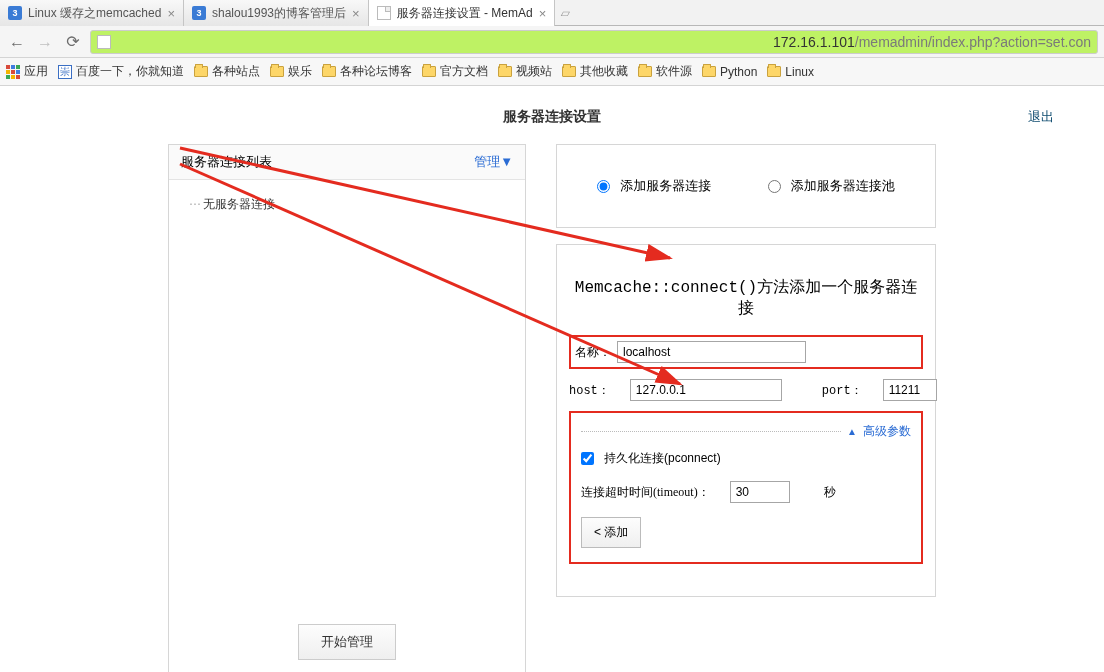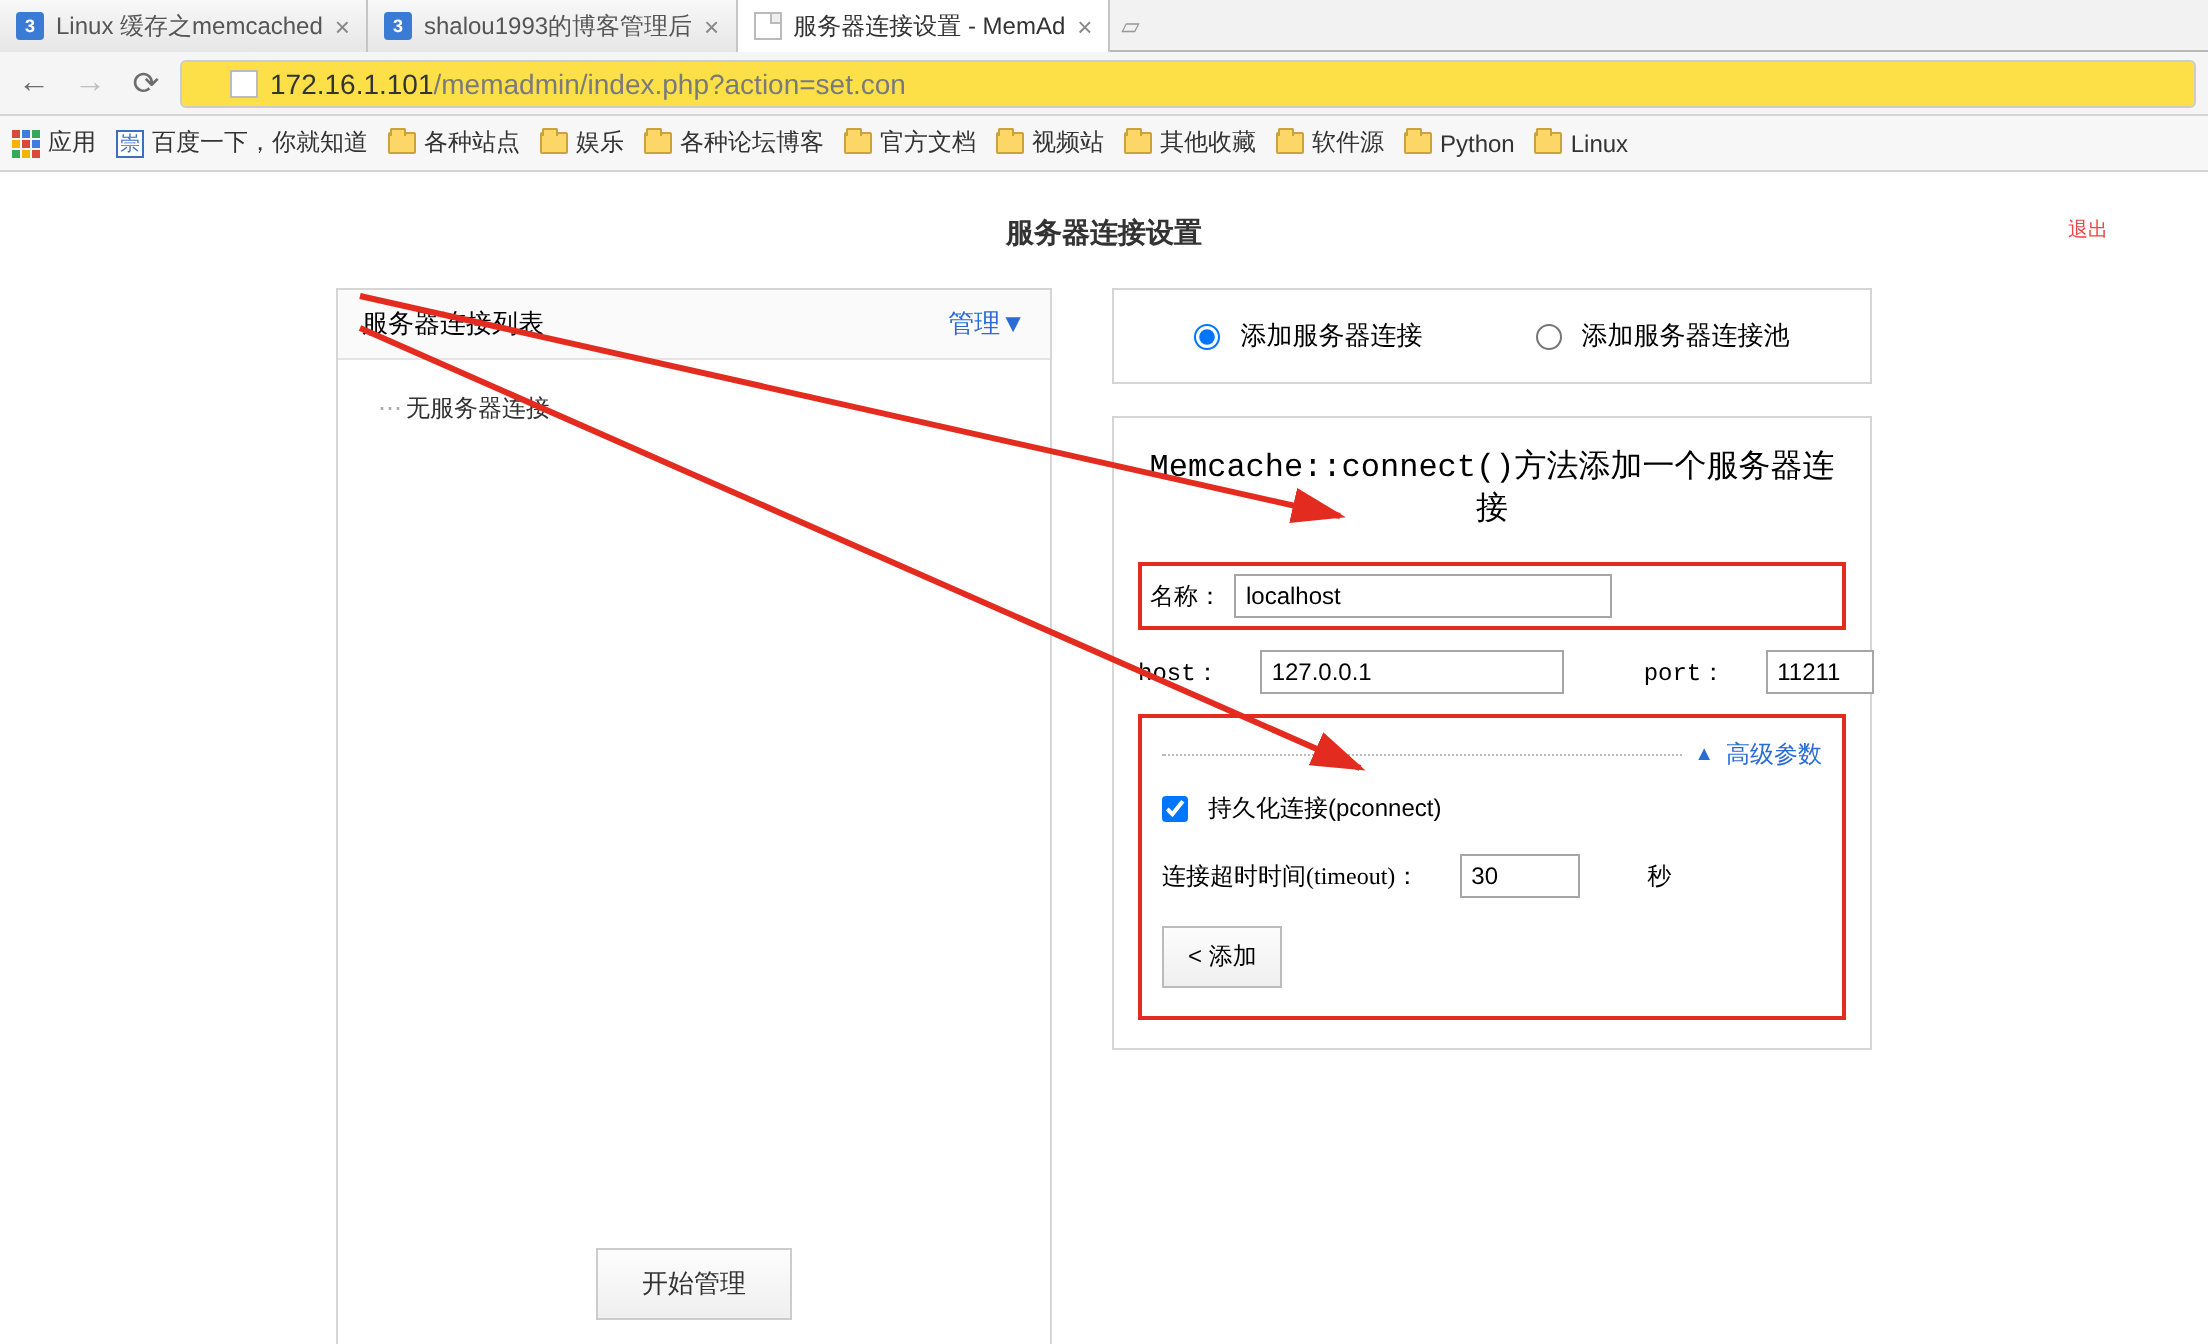--- a/index.html
+++ b/index.html
@@ -10,21 +10,21 @@
 .tab { display: flex; align-items: center; padding: 0 8px; border-right: 1px solid #c5c5c5; background: linear-gradient(#f8f8f8,#e6e6e6); font-size: 12px; color: #555; max-width: 195px; height: 26px; cursor: default; }
 .tab.active { background: #fff; color: #333; }
 .tab .favicon { width: 14px; height: 14px; margin-right: 6px; display: inline-flex; align-items: center; justify-content: center; }
 .tab .title { white-space: nowrap; overflow: hidden; text-overflow: ellipsis; flex: 1; }
 .tab .close { margin-left: 6px; color: #888; font-size: 13px; }
 .newtab { width: 20px; display: flex; align-items: center; justify-content: center; color: #999; }
 
 .addr-bar { display: flex; align-items: center; height: 32px; background: #f5f5f5; border-bottom: 1px solid #d4d4d4; padding: 0 6px; gap: 6px; }
 .nav-btn { width: 22px; height: 22px; display: flex; align-items: center; justify-content: center; color: #6d6d6d; font-size: 16px; border-radius: 3px; }
 .nav-btn.disabled { color: #bfbfbf; }
-.omnibox { flex: 1; height: 24px; border: 1px solid #ccc; border-radius: 3px; background: #fde047; display: flex; align-items: center; padding: 0 24px; gap: 6px; }
+.omnibox { flex: 1; height: 24px; border: 1px solid #ccc; border-radius: 3px; background: #bef264; display: flex; align-items: center; padding: 0 6px; gap: 6px; justify-content: space-between; }
 .omnibox .page-ico { width: 14px; height: 14px; border: 1px solid #bbb; background: #fff; }
 .omnibox .url { color: #333; font-size: 14px; }
 .omnibox .url .path { color: #7a7a7a; }
 
 .bookmark-bar { display: flex; align-items: center; height: 28px; background: #f7f7f7; border-bottom: 1px solid #d4d4d4; padding: 0 6px; gap: 10px; font-size: 12px; color: #333; }
 .bk-item { display: flex; align-items: center; gap: 4px; }
 .folder-ico { width: 14px; height: 11px; background: #fdd668; border: 1px solid #caa23e; border-radius: 1px; position: relative; }
 .folder-ico::before { content:''; position:absolute; top:-3px; left:0; width:6px; height:3px; background:#fdd668; border:1px solid #caa23e; border-bottom:none; border-radius:1px 1px 0 0; }
 .apps-ico { display: grid; grid-template-columns: repeat(3,4px); grid-template-rows: repeat(3,4px); gap:1px; }
 .apps-ico span:nth-child(1){background:#d84a3b;}
@@ -34,33 +34,33 @@
 .apps-ico span:nth-child(5){background:#d84a3b;}
 .apps-ico span:nth-child(6){background:#3f7de0;}
 .apps-ico span:nth-child(7){background:#3aa757;}
 .apps-ico span:nth-child(8){background:#f5b400;}
 .apps-ico span:nth-child(9){background:#d84a3b;}
 .baidu-ico { width:14px; height:14px; border:1px solid #3b6fc4; background:#fff; display:flex; align-items:center; justify-content:center; color:#3b6fc4; font-size:10px; }
 
 
 .page { position: relative; padding-top: 22px; }
 .page-title { text-align: center; font-size: 14px; font-weight: bold; color: #333; }
-.exit-link { position: absolute; right: 50px; top: 22px; color: #ef4444; font-size: 10px; }
+.exit-link { position: absolute; right: 50px; top: 22px; color: #0c4a6e; font-size: 13px; }
 
 .layout { display: flex; gap: 30px; justify-content: center; margin-top: 18px; position: relative; }
 .left-panel { width: 358px; border: 1px solid #d6d6d6; background: #fff; }
 .left-header { display: flex; justify-content: space-between; align-items: center; padding: 8px 12px; border-bottom: 1px solid #e4e4e4; background: #fafafa; font-size: 13px; }
 .left-header .manage { color: #2b6cd4; }
 .left-body { height: 430px; padding: 16px 20px; color: #333; font-size: 12px; }
 .tree-item::before { content:'⋯'; color:#aaa; margin-right:4px; letter-spacing:-2px; }
 .left-footer { padding: 14px; text-align: center; }
 .start-btn { padding: 8px 22px; border: 1px solid #ccc; background: linear-gradient(#fdfdfd,#efefef); font-size: 13px; color: #333; }
 
 .right-col { width: 380px; display: flex; flex-direction: column; gap: 16px; }
-.right-box { border: 1px solid #d6d6d6; padding: 14px 12px; }
+.right-box { border: 1px solid #d6d6d6; padding: 32px 12px; }
 .radio-row { display: flex; justify-content: space-around; align-items: center; }
 .radio-opt { display: flex; align-items: center; gap: 10px; font-size: 13px; }
 .radio-opt input { width: 13px; height: 13px; }
 
 .method-title { text-align: center; font-family: "Courier New", monospace; font-size: 16px; margin-bottom: 16px; }
 .form-row { display: flex; align-items: center; gap: 20px; margin-bottom: 10px; font-size: 12px; }
 .form-row label { font-family: "SimSun","Microsoft YaHei"; }
 .txt-input { border: 1px solid #a6a6a6; padding: 3px 5px; font-size: 12px; background: #fff; }
 .txt-input.name { width: 189px; }
 .txt-input.host { width: 152px; }

